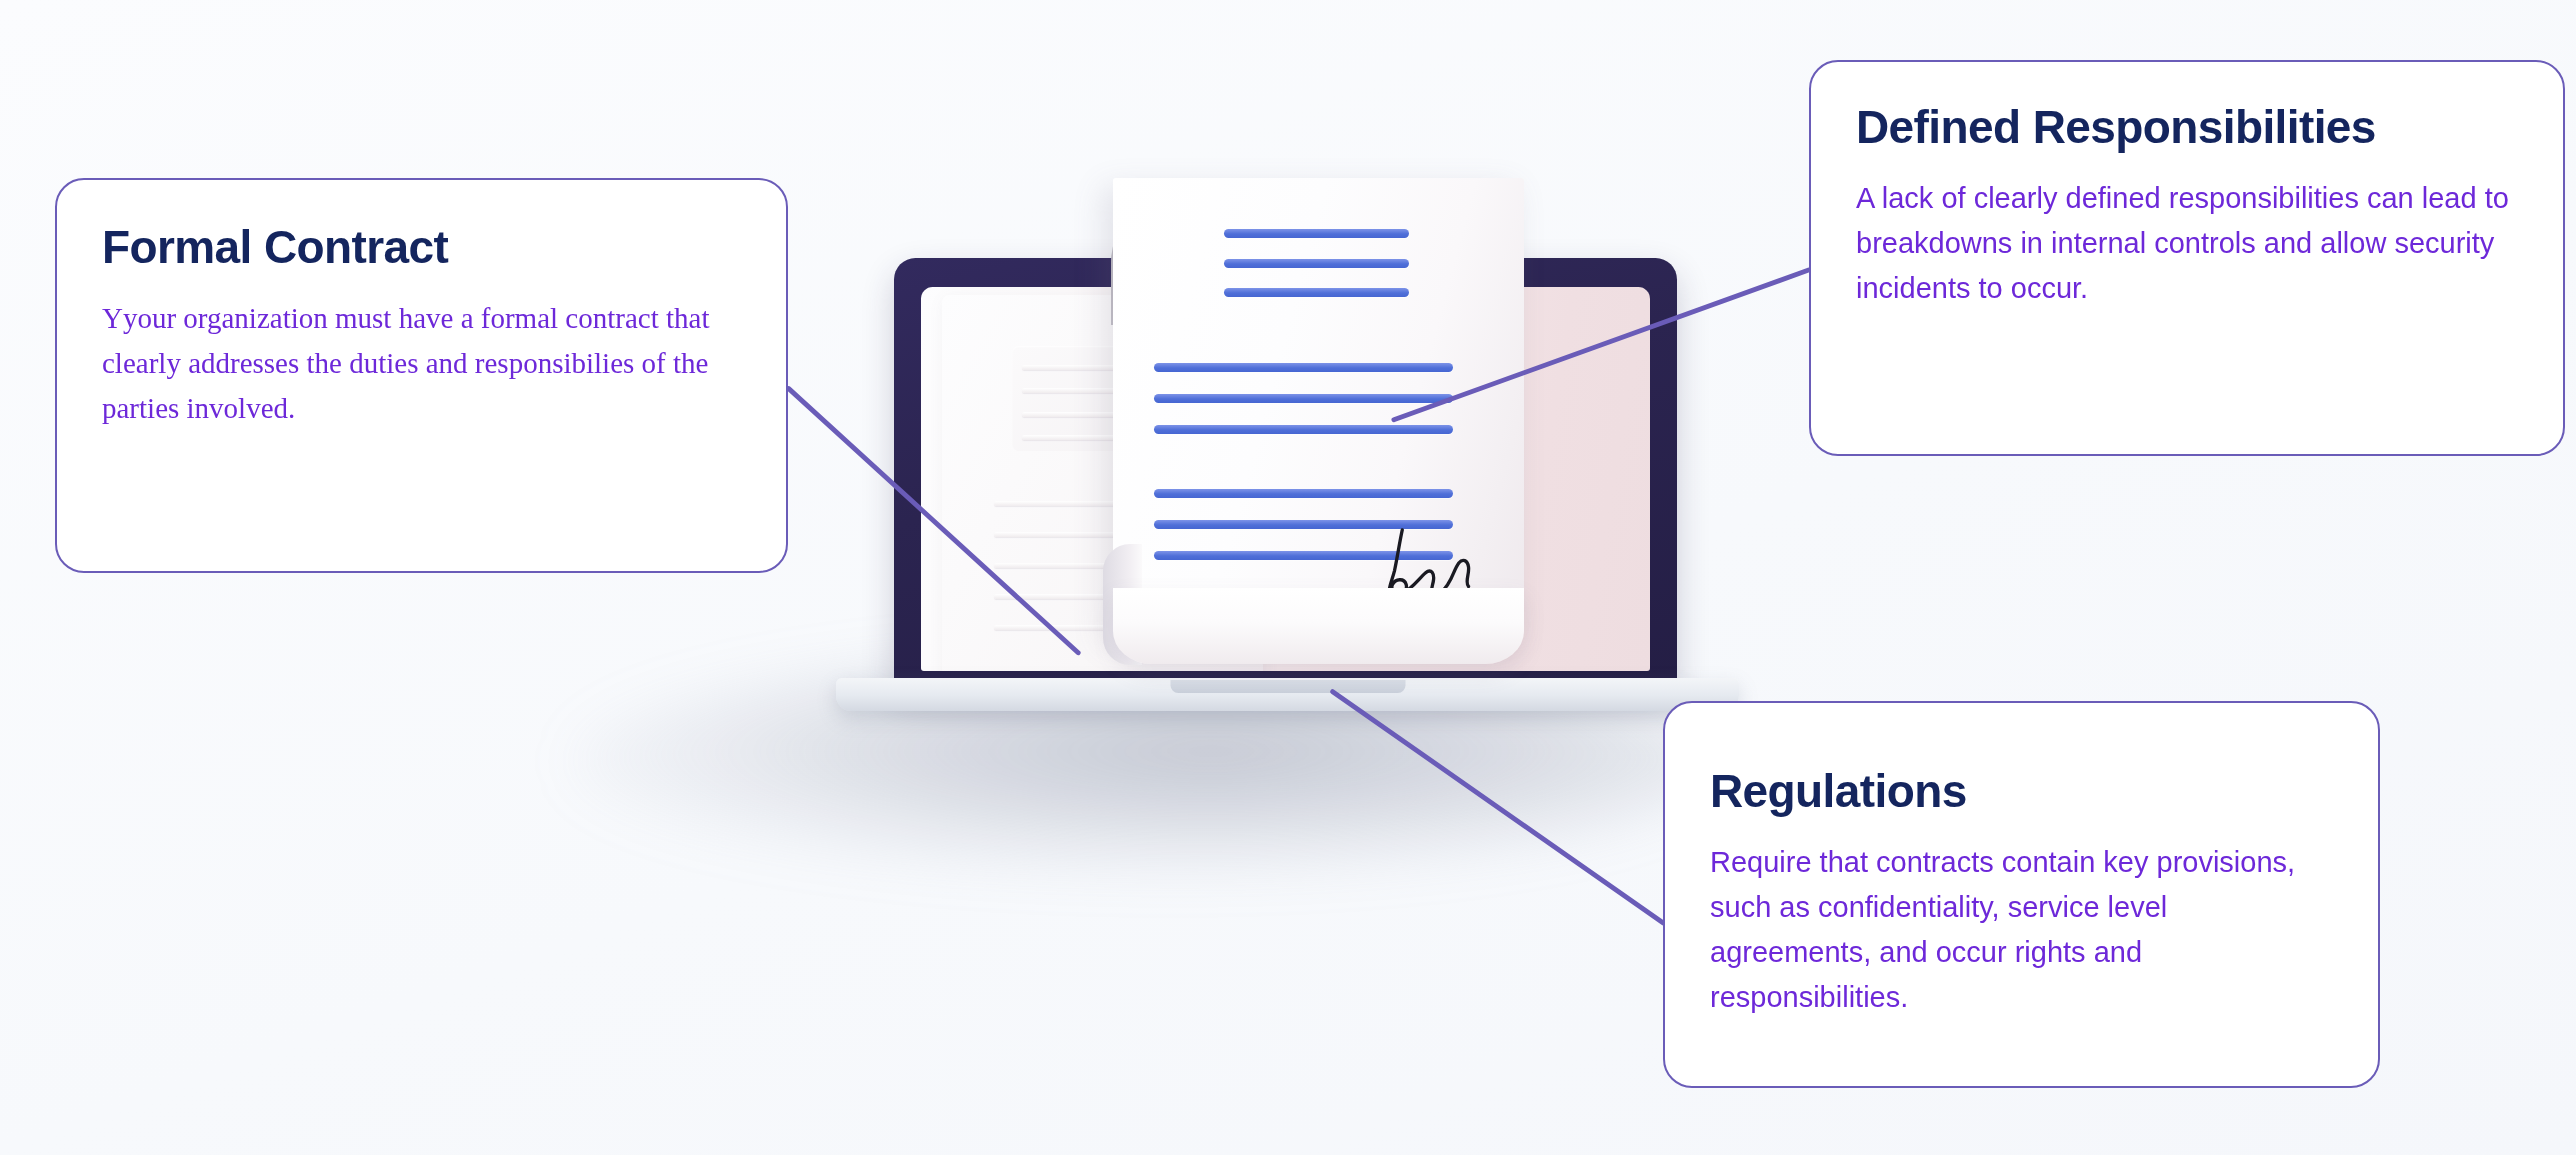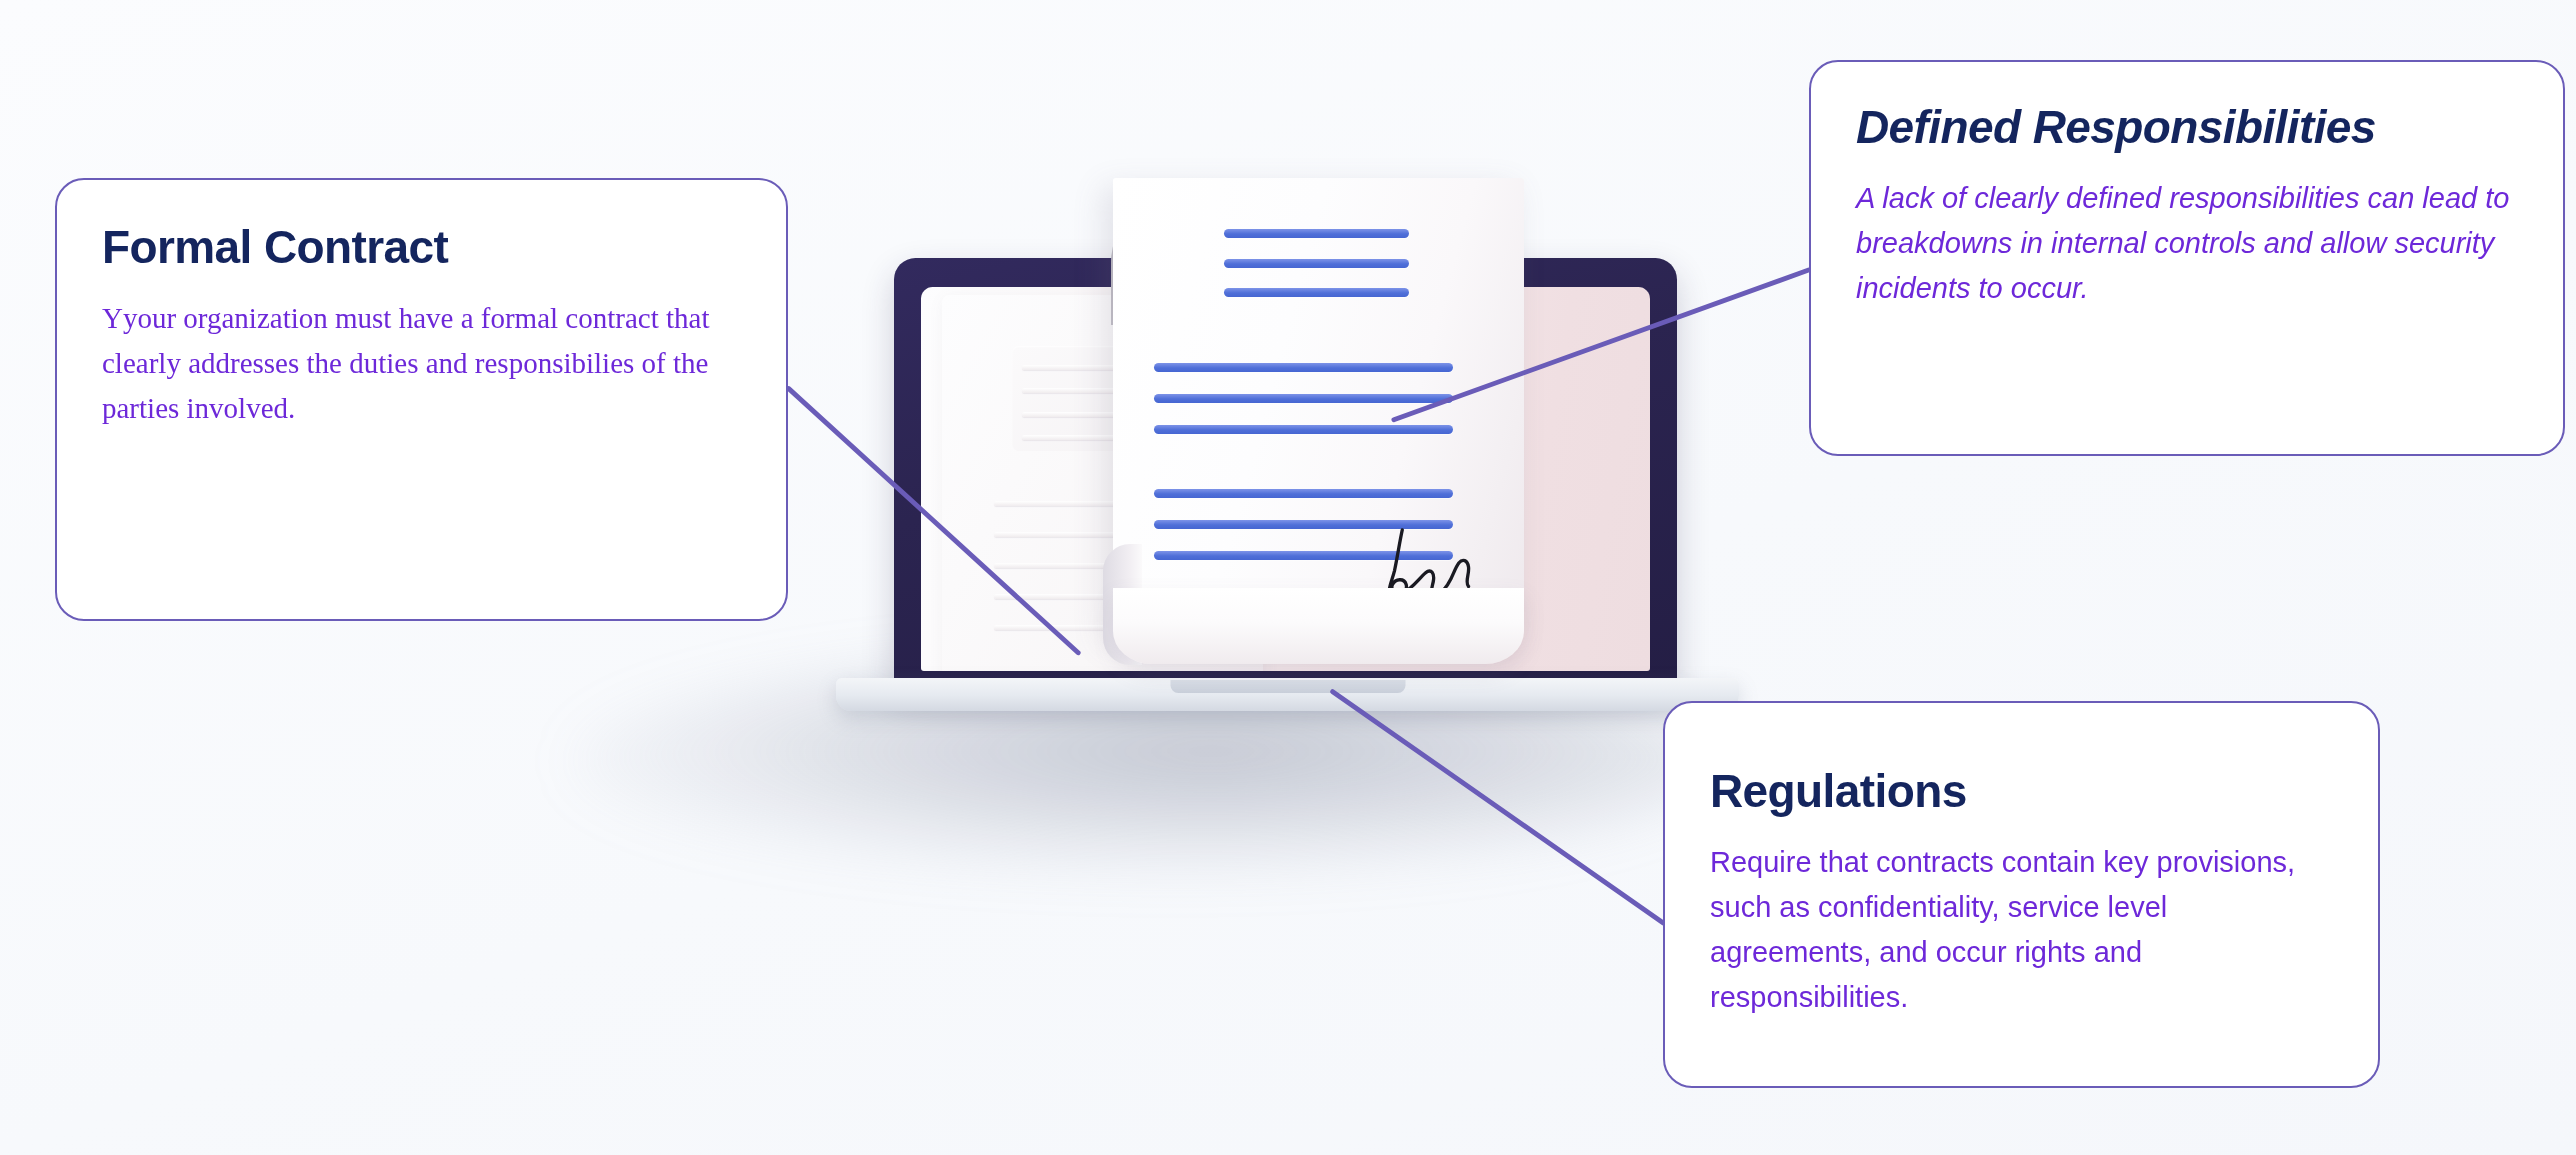--- a/index.html
+++ b/index.html
@@ -238,33 +238,32 @@
   .card-body {
     color: #6d28d9;
     line-height: 1.55;
     margin: 0;
   }
 
   #card-formal-contract {
     left: 55px;
     top: 178px;
     width: 733px;
-    height: 443px;
+    height: 395px;
     padding: 43px 45px 0 45px;
   }
   #card-formal-contract .card-title { font-size: 46px; }
   #card-formal-contract .card-body  { font-size: 29px; margin-top: 25px; font-family: Liberation Serif, serif; }
 
   #card-defined-responsibilities {
     left: 1809px;
     top: 60px;
     width: 756px;
     height: 396px;
     padding: 41px 45px 0 45px;
-    font-style: italic;
   }
   #card-defined-responsibilities .card-title { font-size: 46px; }
   #card-defined-responsibilities .card-body  { font-size: 29px; margin-top: 25px; }
 
   #card-regulations {
     left: 1663px;
     top: 701px;
     width: 717px;
     height: 387px;
     padding: 64px 45px 0 45px;

